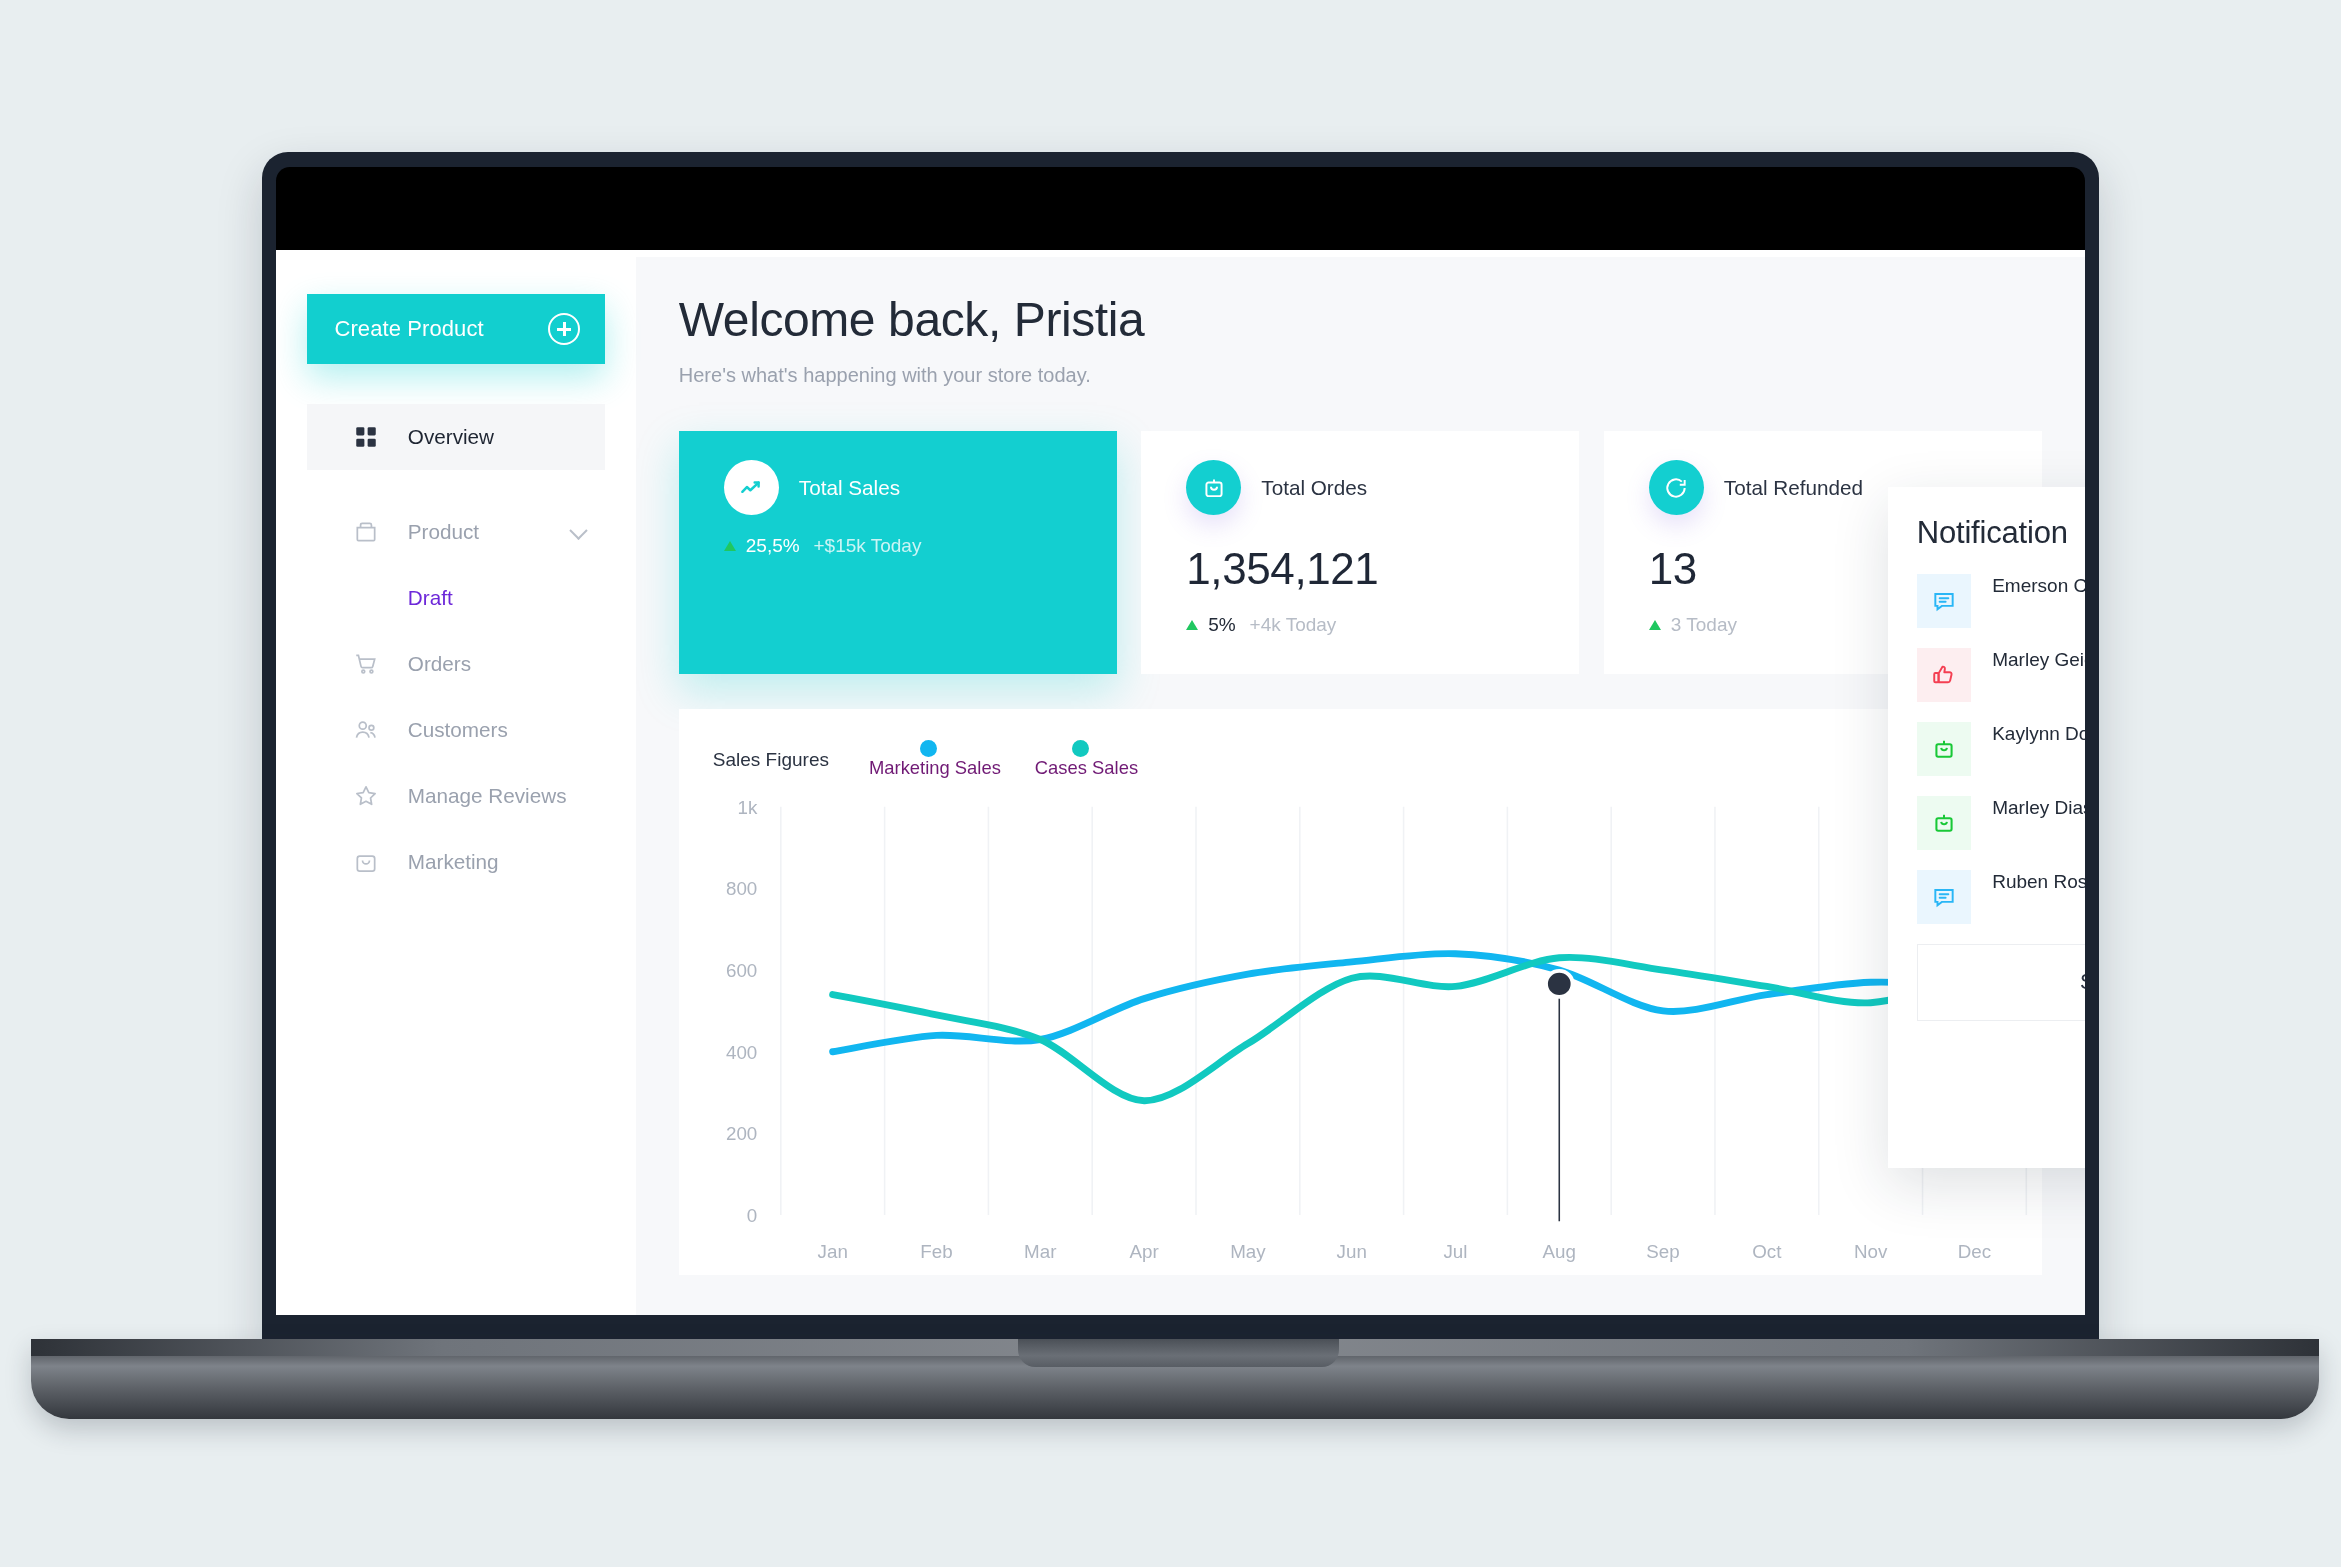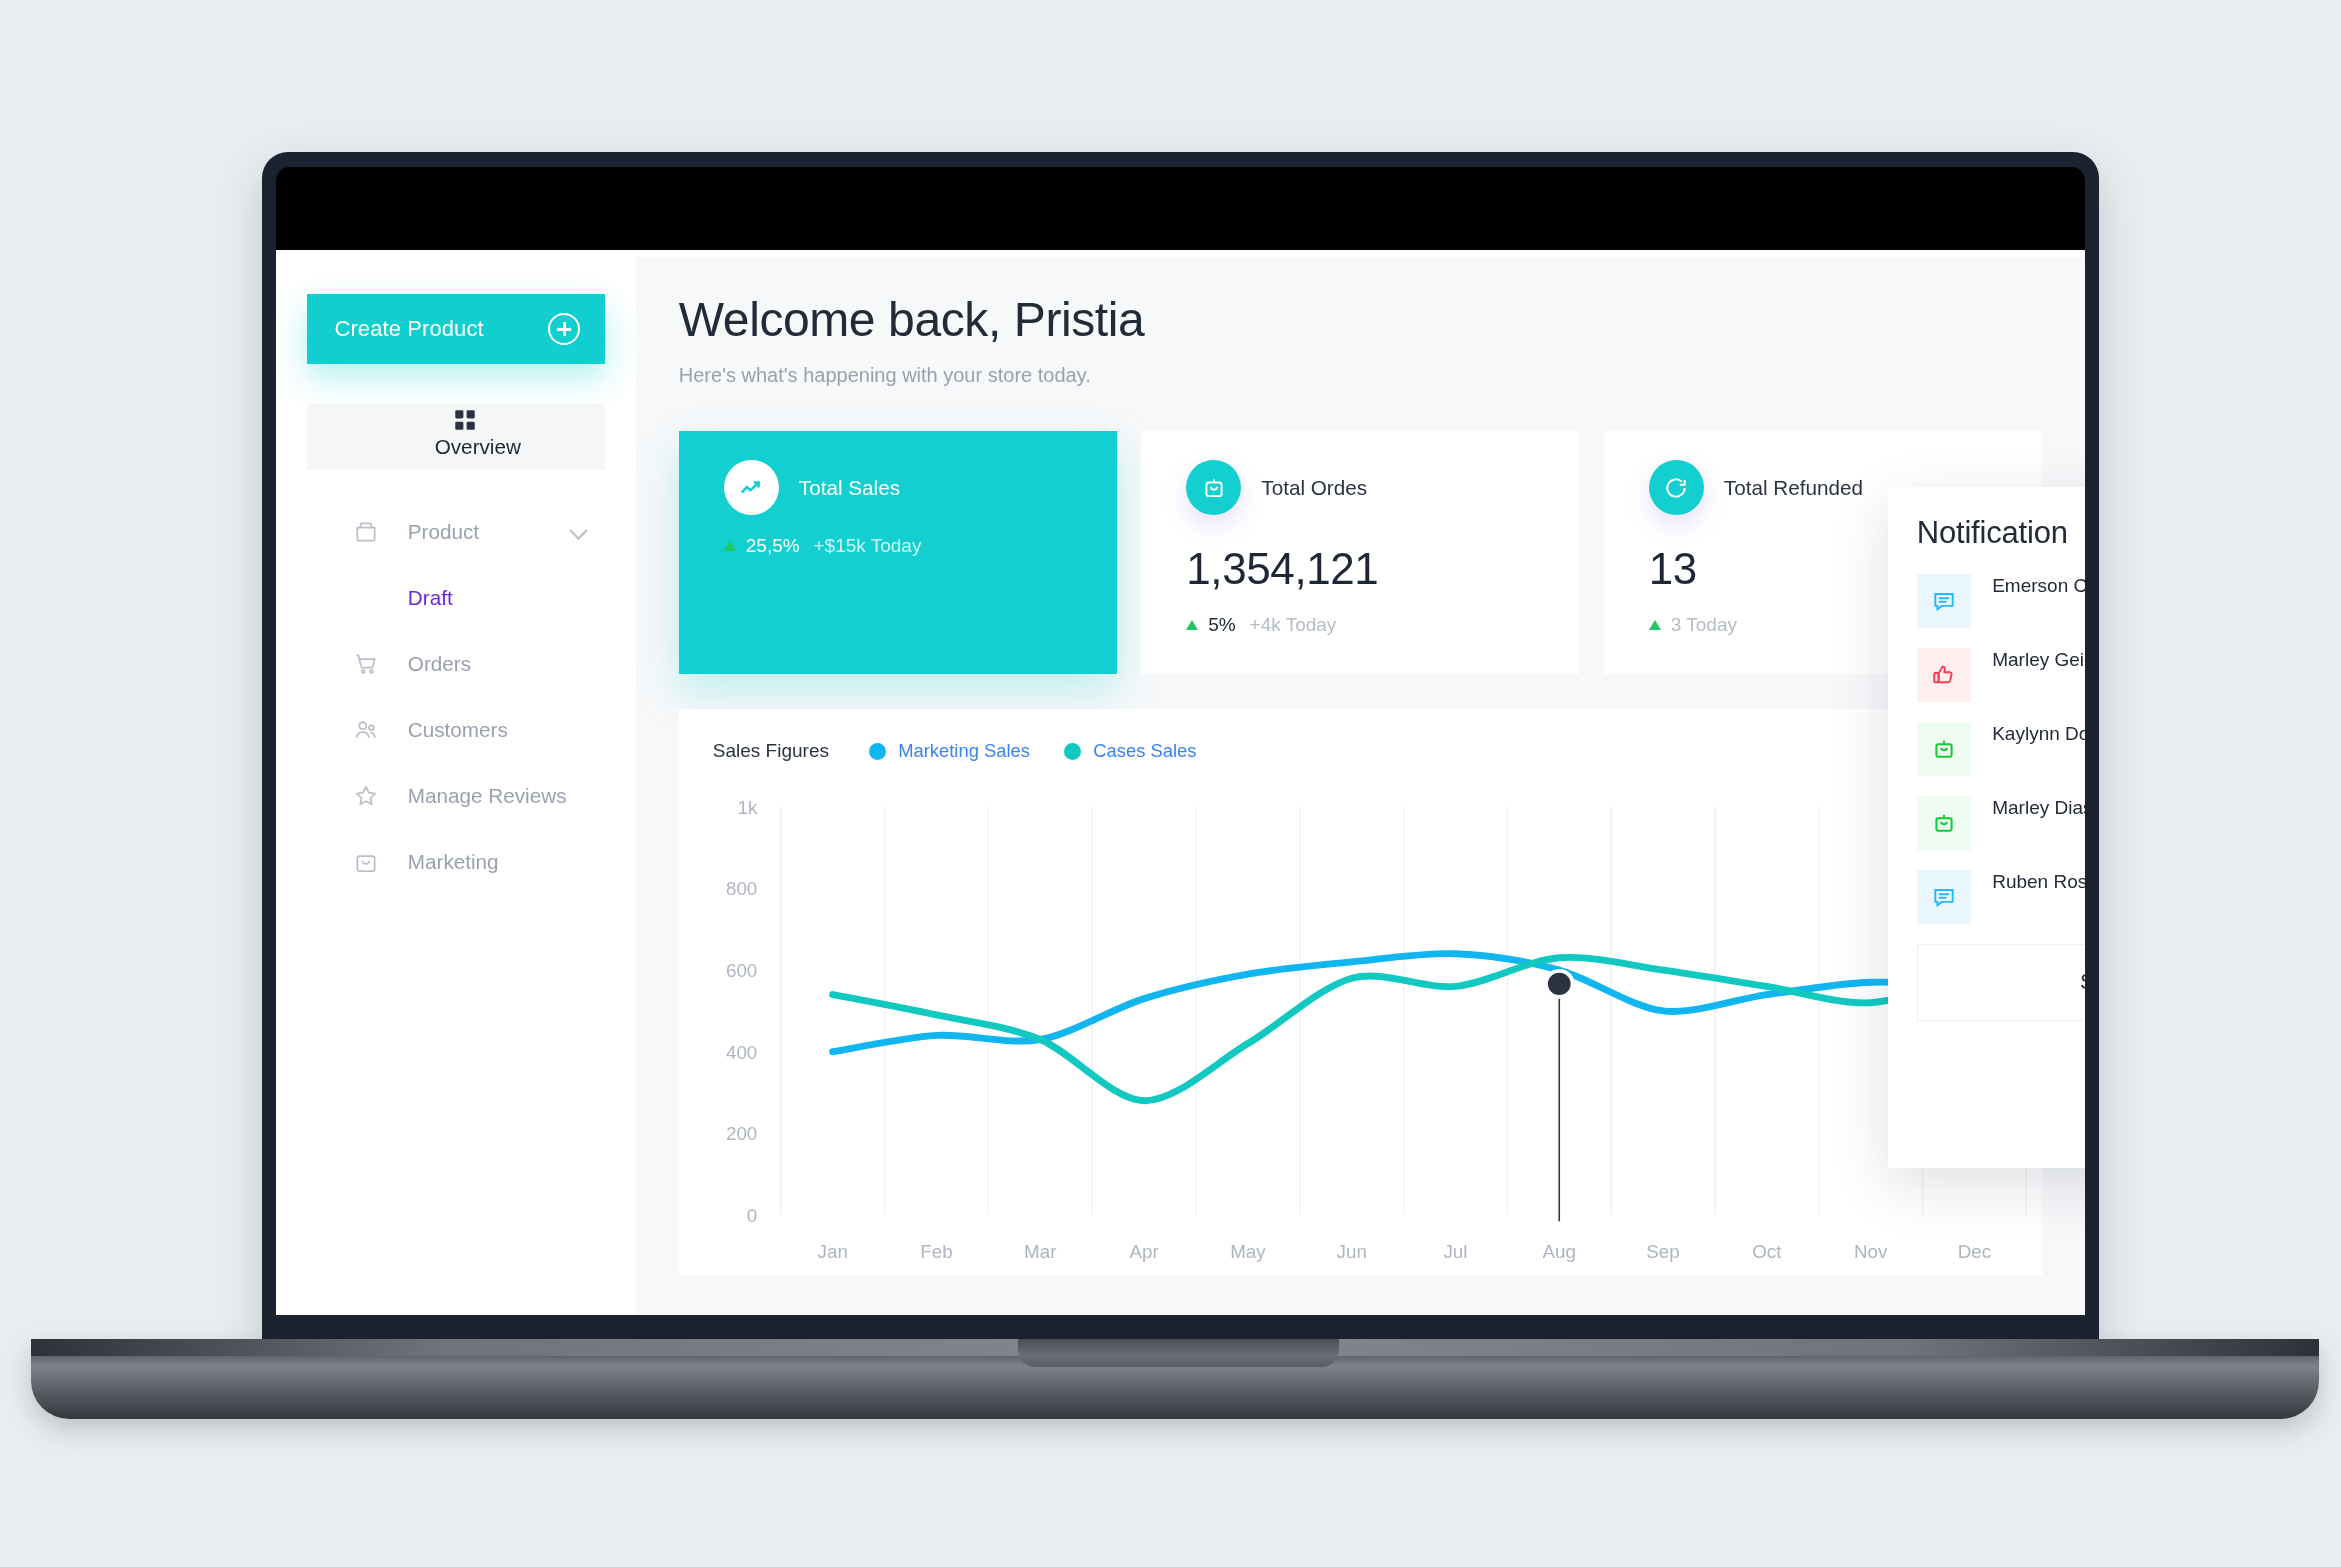--- a/index.html
+++ b/index.html
@@ -101,21 +101,21 @@
   .nav-item {
     display: flex; align-items: center;
     height: 66px;
     padding-left: 44px;
     margin: 0 31px;
     color: #9aa1ae;
     font-size: 20.7px;
     cursor: pointer;
     position: relative;
   }
-  .nav-item.active { background: #f5f6f8; color: #1e2532; flex-direction: column; }
+  .nav-item.active { background: #f5f6f8; color: #1e2532; }
   .nav-item .nav-icon { width: 31px; height: 31px; flex: 0 0 31px; margin-right: 26px; display:flex; align-items:center; justify-content:center;}
   .nav-item .nav-label { white-space: nowrap; }
   .nav-item.sub { padding-left: 101px; color: #6d28d9; align-items: center; }
   .nav-item .chev {
     position: absolute; right: 20px; top: 50%; transform: translateY(-60%) rotate(45deg);
     width: 13px; height: 13px;
     border-right: 2.3px solid #b9bfc9; border-bottom: 2.3px solid #b9bfc9;
   }
   .nav-gap { height: 29px; }
 
@@ -166,21 +166,21 @@
   
   #chart-card {
     margin-top: 35px;
     background: #fff;
     height: 566px;
     padding: 31px 34px 0 34px;
     position: relative;
   }
   #chart-head { display: flex; align-items: center; }
   #chart-title { font-size: 19px; color: #2b3342; margin-right: 40px; }
-  .legend { display: flex; align-items: center; margin-right: 34px; font-size: 18.4px; color: #3b82f6; }
+  .legend { display: flex; align-items: center; margin-right: 34px; font-size: 18.4px; color: #701a75; flex-direction: column; }
   .legend .dot { width: 17px; height: 17px; border-radius: 50%; margin-right: 12.2px; }
   #range-select {
     position: absolute; right: 34px; top: 34px;
     display: flex; align-items: center; gap: 10.7px;
     color: #13cfd0; font-size: 19px; cursor: pointer;
   }
   #range-select .caret {
     width: 0; height: 0;
     border-left: 7.7px solid transparent; border-right: 7.7px solid transparent;
     border-top: 8.4px solid #c3c9d2;

